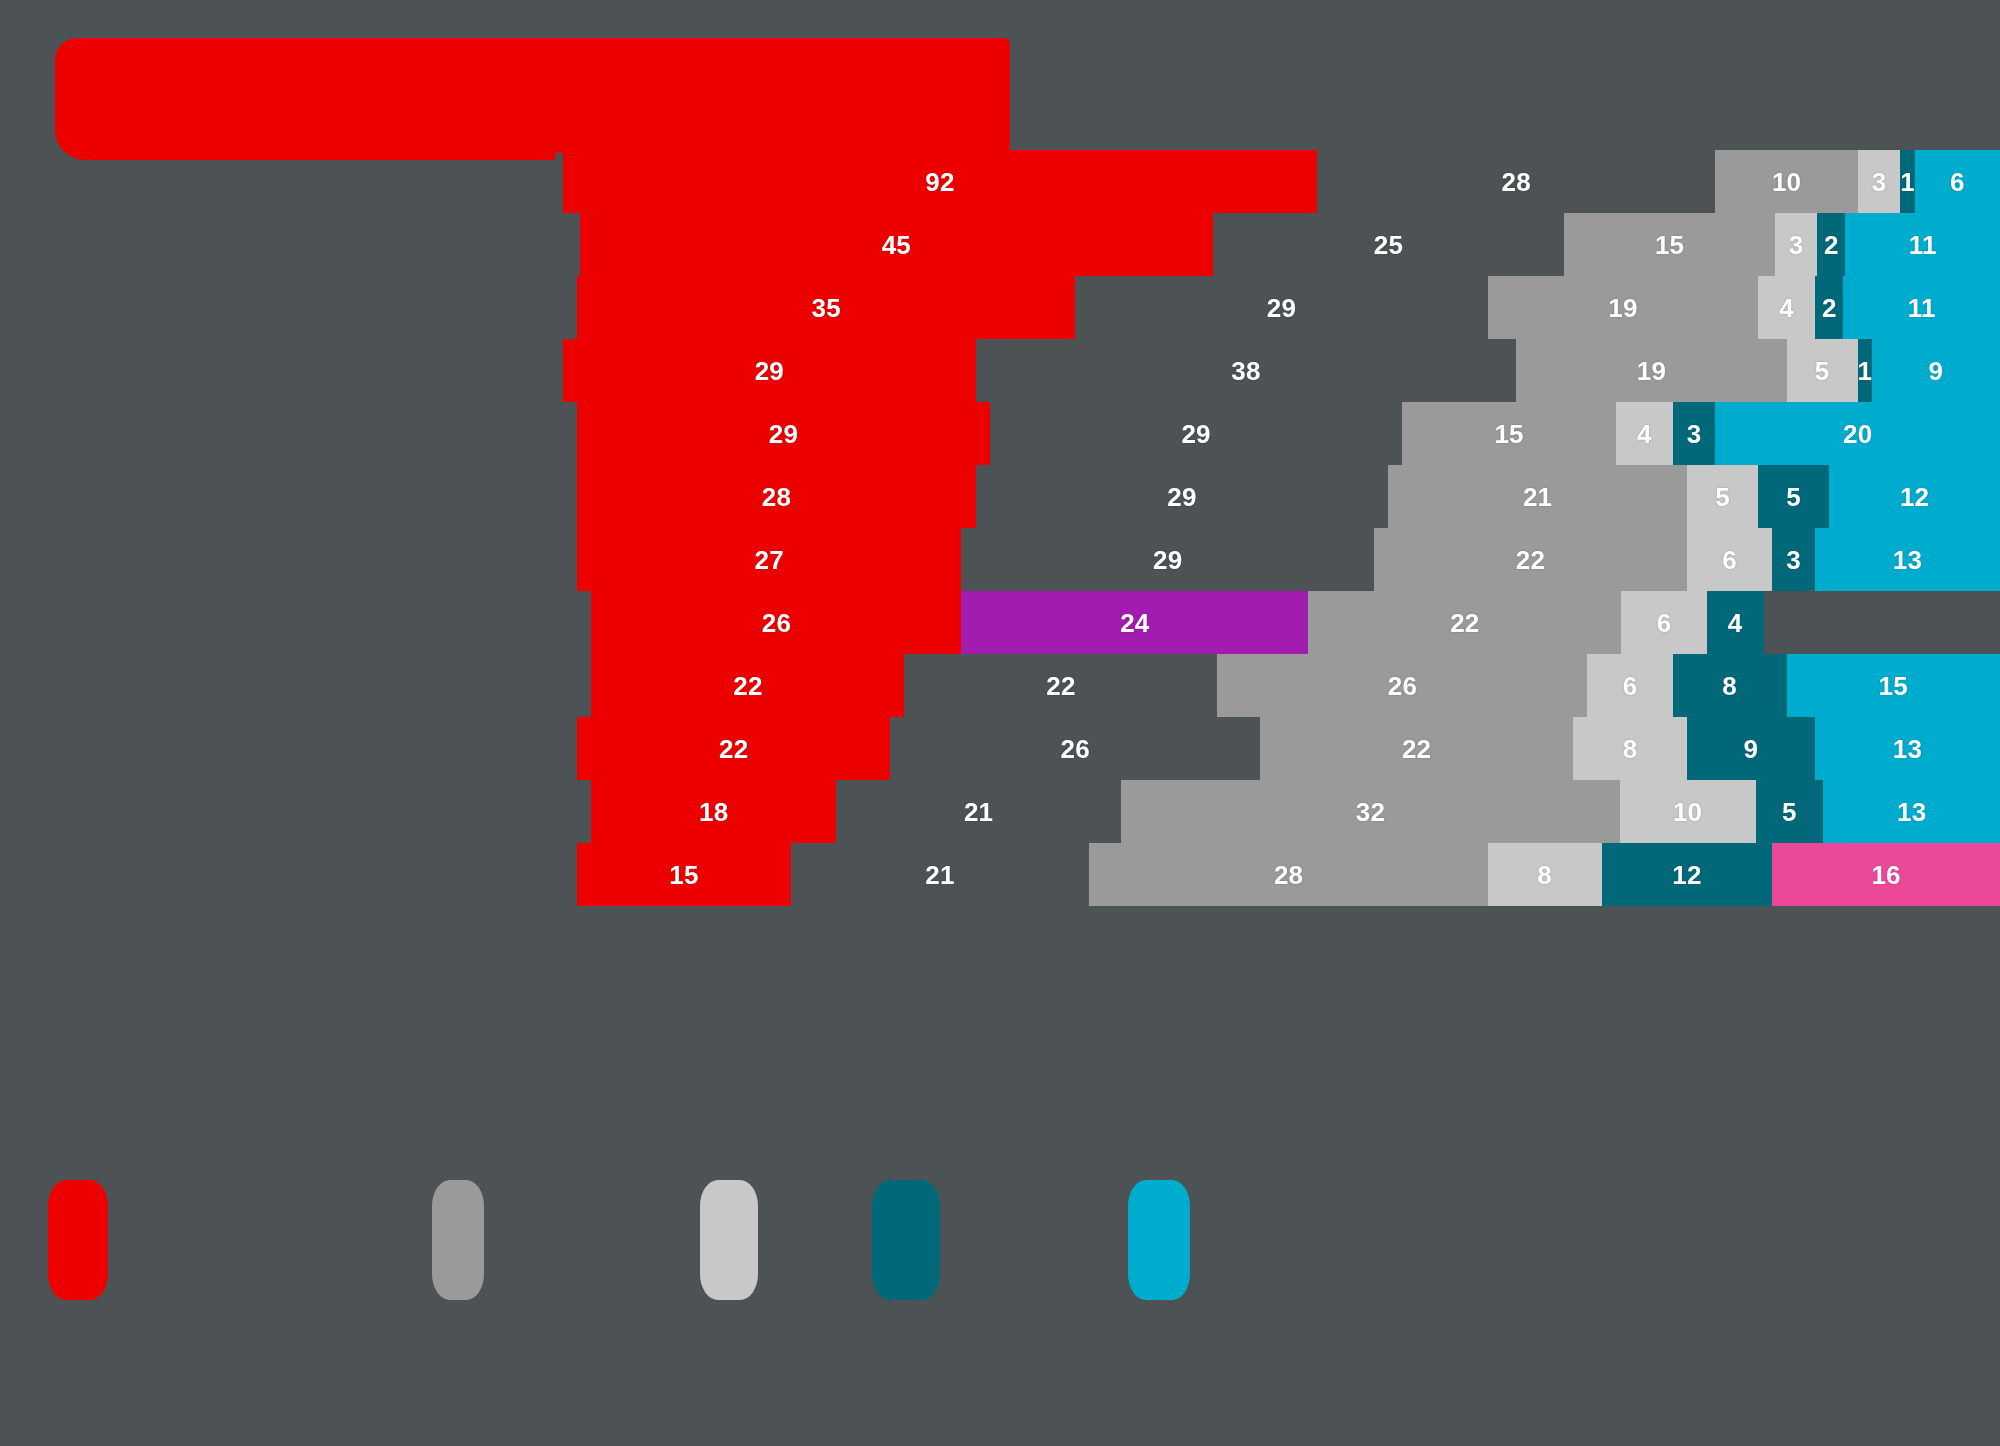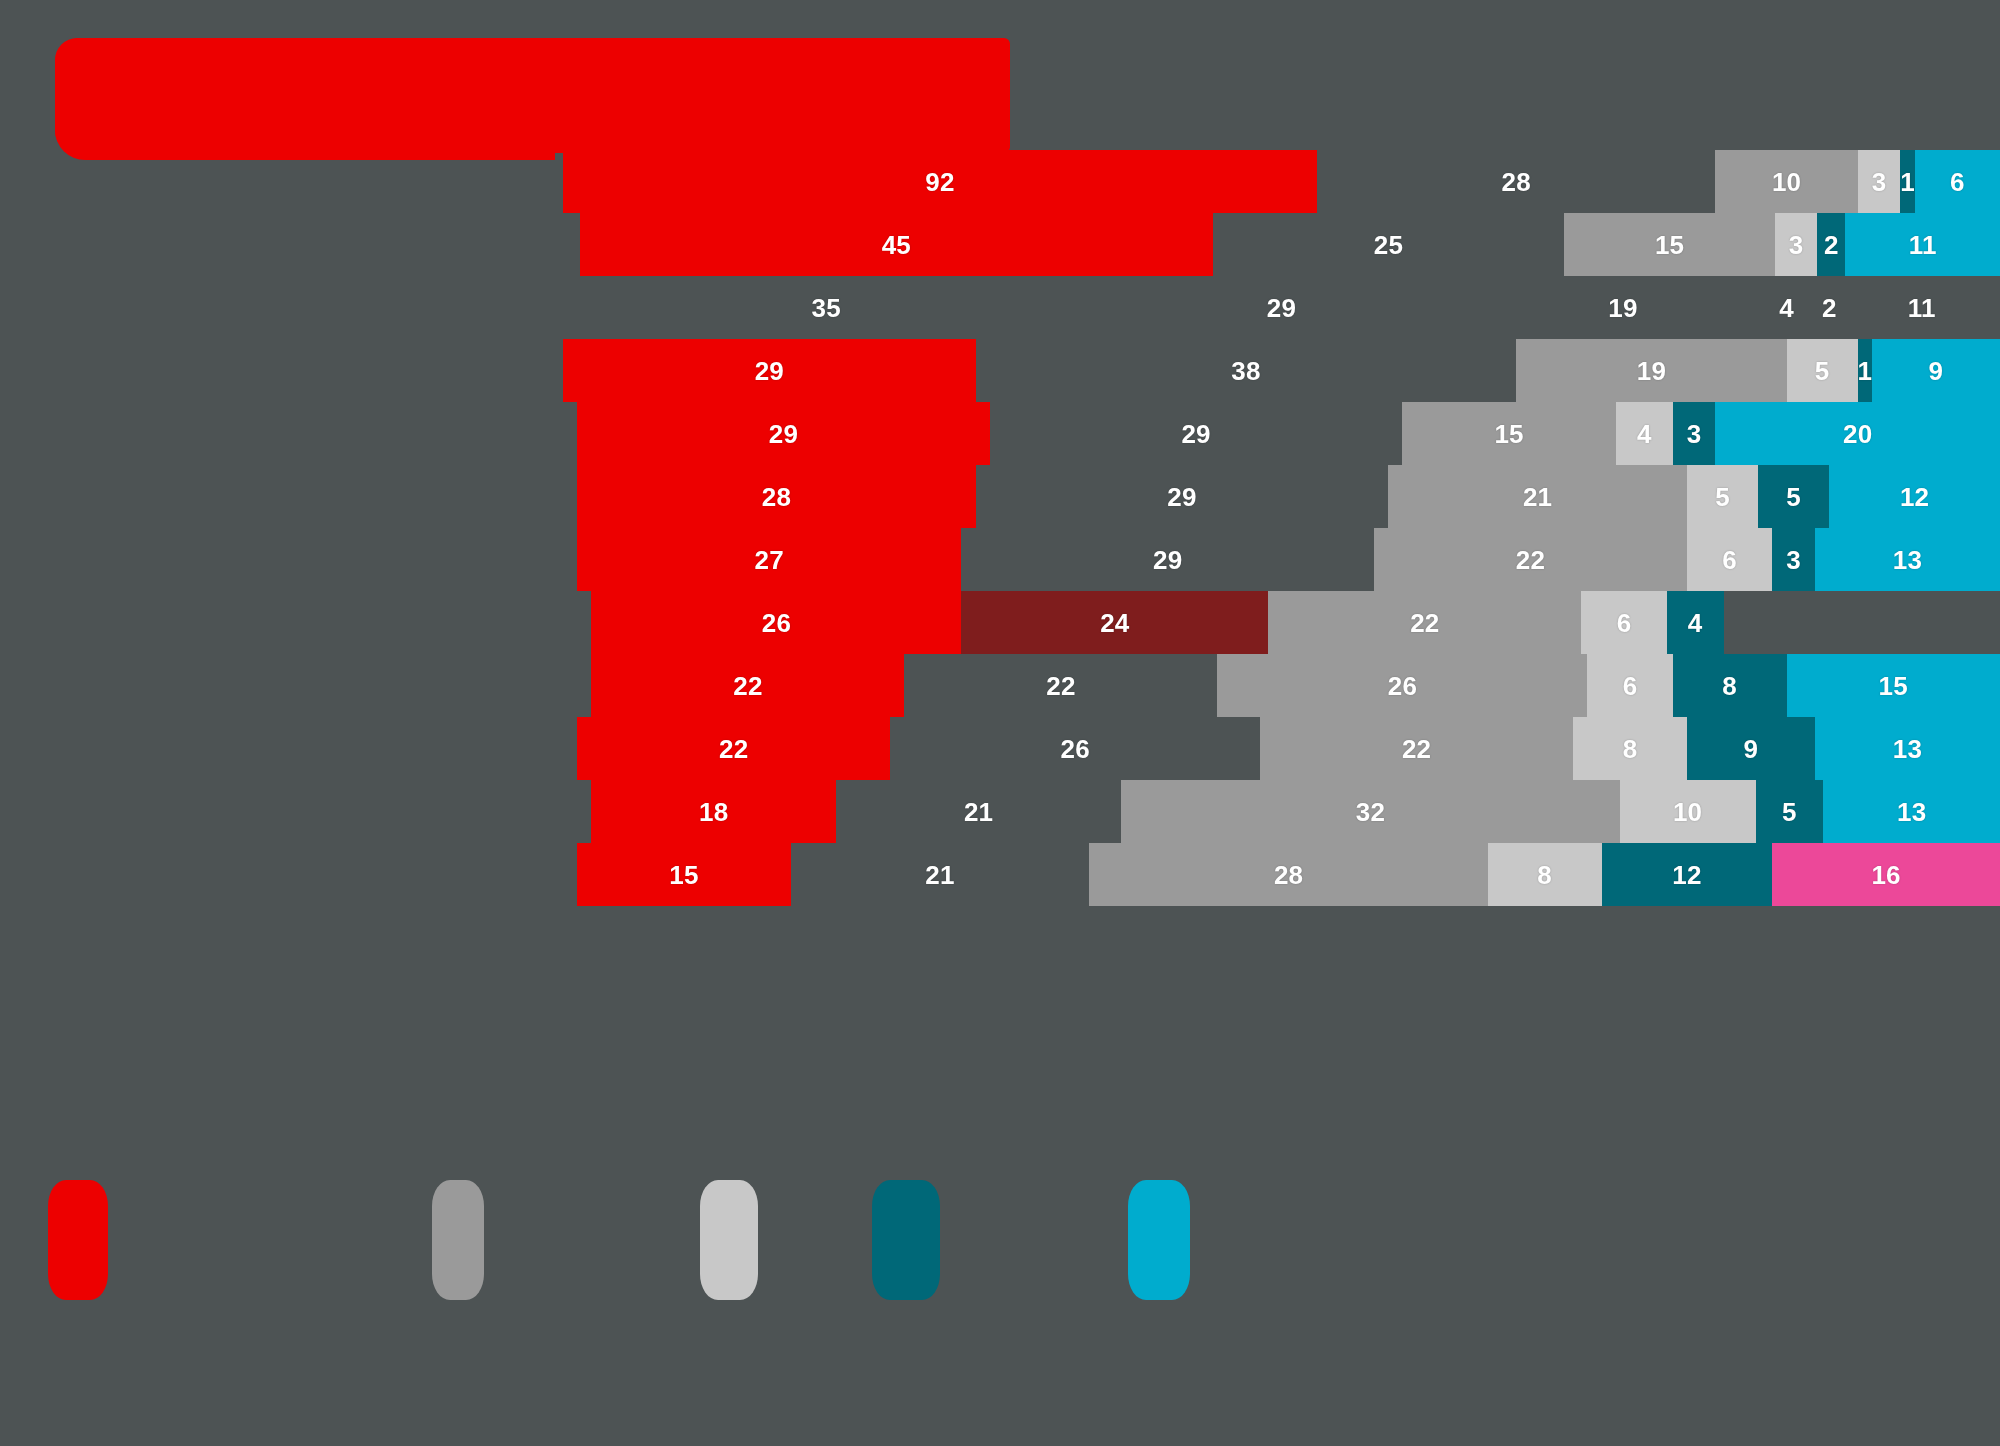--- a/index.html
+++ b/index.html
@@ -123,21 +123,21 @@
         <div class="seg c-lgrey" style="width: 42.6832px; background: rgb(200, 200, 200);">
           <span class="val">3</span>
         </div>
         <div class="seg c-teal" style="width: 28.4554px; background: rgb(0, 104, 120);">
           <span class="val">2</span>
         </div>
         <div class="seg c-cyan" style="width: 156.505px; background: rgb(0, 172, 206);">
           <span class="val">11</span>
         </div>
       </div>
-      <div class="row" style="padding-left: 14.2277px; align-items: center;">
+      <div class="row" style="padding-left: 14.2277px;">
         <div class="seg c-red" style="width: 497.97px; background: rgb(237, 0, 0);">
           <span class="val">35</span>
         </div>
         <div class="seg c-gap" style="width: 412.604px; background: rgb(77, 83, 84);">
           <span class="val">29</span>
         </div>
         <div class="seg c-grey" style="width: 270.327px; background: rgb(154, 154, 154);">
           <span class="val">19</span>
         </div>
         <div class="seg c-lgrey" style="width: 56.9109px; background: rgb(200, 200, 200);">
@@ -227,21 +227,21 @@
           <span class="val">3</span>
         </div>
         <div class="seg c-cyan" style="width: 184.96px; background: rgb(0, 172, 206);">
           <span class="val">13</span>
         </div>
       </div>
       <div class="row" style="padding-left: 28.4554px;">
         <div class="seg c-red" style="width: 369.921px; background: rgb(237, 0, 0);">
           <span class="val">26</span>
         </div>
-        <div class="seg c-gap" style="width: 307px; background: #7f1d1d;">
+        <div class="seg c-gap" style="width: 347px; background: #a21caf;">
           <span class="val">24</span>
         </div>
         <div class="seg c-grey" style="width: 313.01px; background: rgb(154, 154, 154);">
           <span class="val">22</span>
         </div>
         <div class="seg c-lgrey" style="width: 85.3663px; background: rgb(200, 200, 200);">
           <span class="val">6</span>
         </div>
         <div class="seg c-teal" style="width: 56.9109px; background: rgb(0, 104, 120);">
           <span class="val">4</span>

